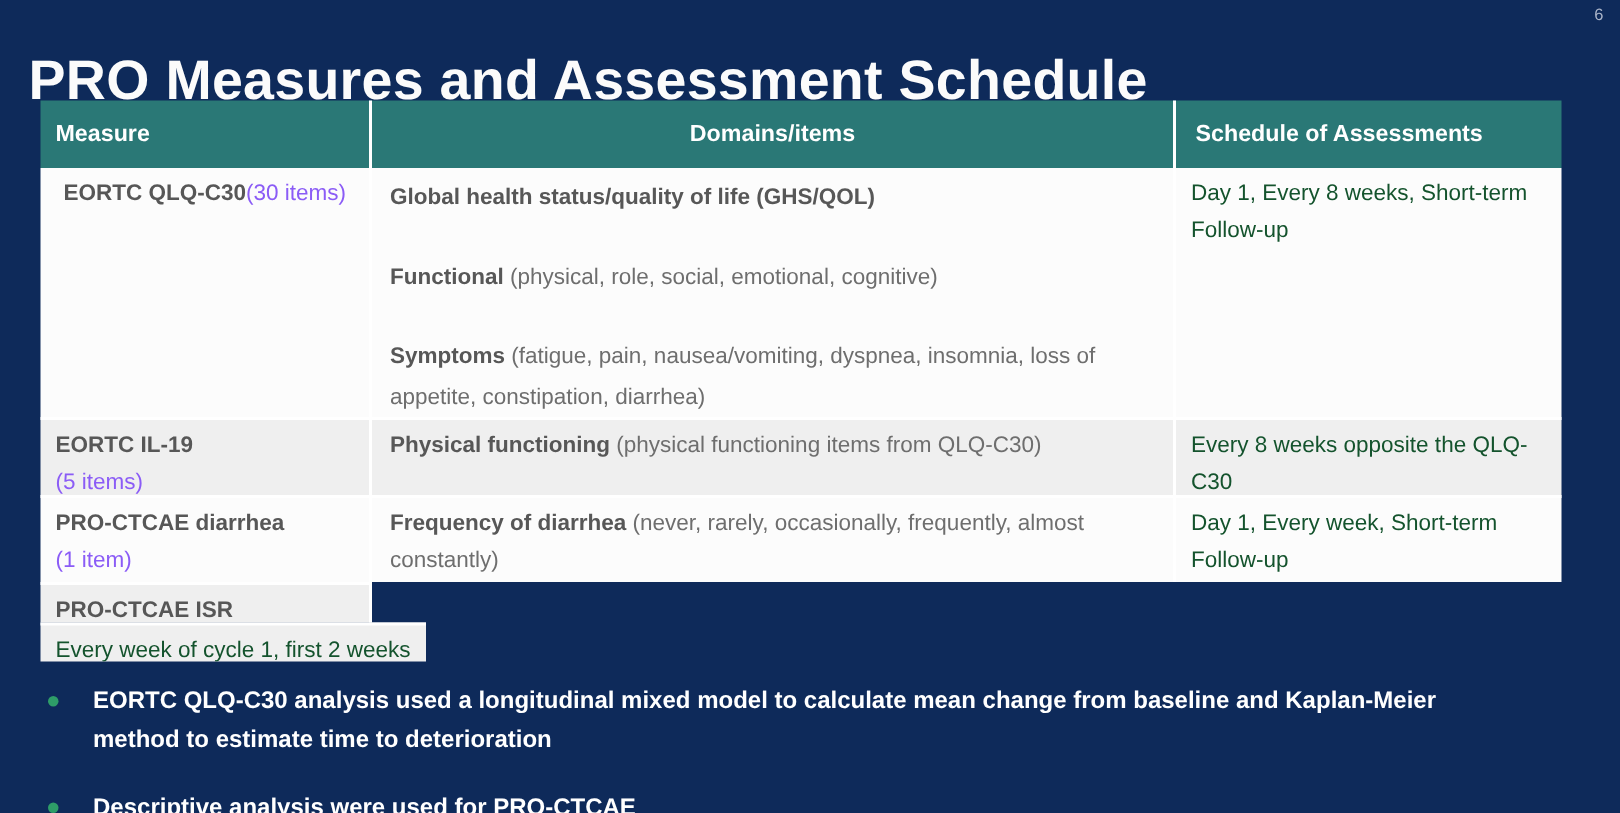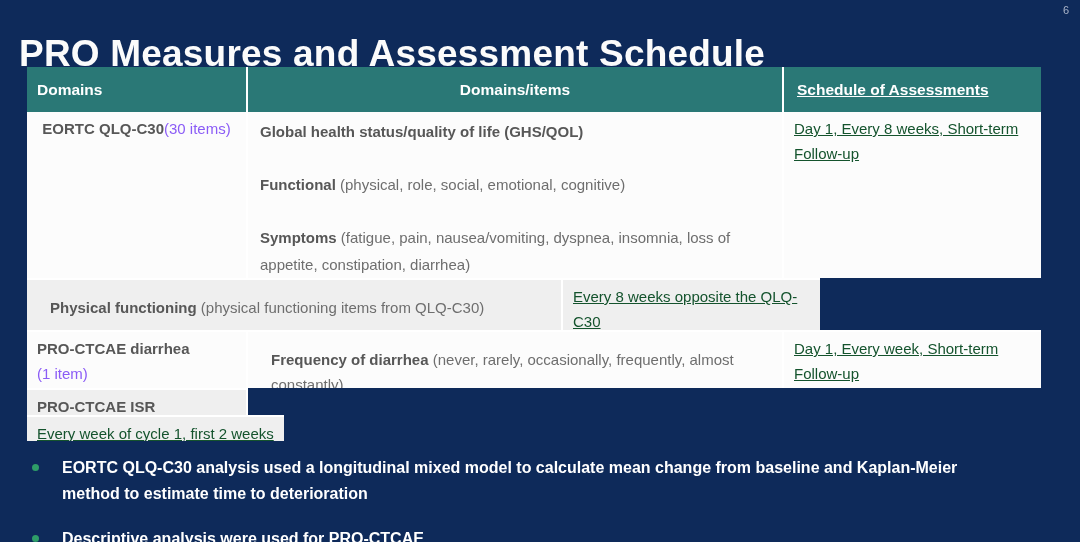--- a/index.html
+++ b/index.html
@@ -24,21 +24,21 @@
   }
   
   .pro-table{
     position:absolute;left:27px;top:67px;width:1016px;
     font-size:15px;
   }
   .trow{display:flex;width:100%;box-sizing:border-box;}
   .cell{box-sizing:border-box;overflow:hidden;}
   .c1{width:221px;border-right:2px solid #FFFFFF;}
   .c2{width:536px;border-right:2px solid #FFFFFF;}
-  .c3{width:257px;text-decoration:underline;}
+  .c3{width:257px;}
   
   .thead{height:45px;}
   .thead .cell{
     background:#2A7876;color:#FFFFFF;font-weight:bold;
     font-size:15.5px;display:flex;align-items:center;
   }
   .thead .c1{padding-left:10px;}
   .thead .c2{justify-content:center;text-align:right;}
   .thead .c3{padding-left:13px;}
   
@@ -49,21 +49,21 @@
   .schedule-cell{padding:4px 10px;color:#14532d;line-height:25px;}
   .domains-cell{padding:4px 12px;color:#6E6E6E;line-height:25px;}
   .r1{height:166px;}
   .r1 .measure-cell,.r1 .schedule-cell{display:flex;justify-content:center;}
   .r1 .domains-cell{padding-top:6px;}
   .r1 .domains-cell p{margin:0 0 26px 0;line-height:27px;}
   .r2{height:52px;}
   .r3{height:58px;}
   .r4{height:53px;flex-direction:column;}
   .r2 .cell,.r3 .cell,.r4 .cell{border-top:2px solid #FFFFFF;}
-  .domains-cell p{margin:11px;}
+  .domains-cell p{margin:0;}
   .measure-name{font-weight:bold;color:#575757;line-height:25px;}
   .measure-items{color:#8b5cf6;line-height:25px;}
   
   .footnotes{position:absolute;left:32px;top:455px;width:1010px;}
   .footnote{display:flex;margin-bottom:19px;}
   .dot{
     flex:0 0 auto;width:7px;height:7px;border-radius:50%;
     background:#2E9D68;margin:9px 23px 0 0;
   }
   .footnote-text{
@@ -76,41 +76,45 @@
 
 <div class="slide">
 
   <div class="page-num">6</div>
 
   <h1 class="title">PRO Measures and Assessment Schedule</h1>
 
   <div class="pro-table">
 
     <div class="trow thead">
-      <div class="cell c1">Domains</div>
+      <div class="cell c1">Measure</div>
       <div class="cell c2">Domains/items</div>
       <div class="cell c3">Schedule of Assessments</div>
     </div>
 
     <div class="trow row-white r1">
       <div class="cell c1 measure-cell">
         <div class="measure-name">EORTC QLQ-C30</div>
         <div class="measure-items">(30 items)</div>
       </div>
       <div class="cell c2 domains-cell">
         <p><span class="bold">Global health status/quality of life (GHS/QOL)</span><span></span></p>
         <p><span class="bold">Functional</span><span> (physical, role, social, emotional, cognitive)</span></p>
         <p><span class="bold">Symptoms</span><span> (fatigue, pain, nausea/vomiting, dyspnea, insomnia, loss of appetite, constipation, diarrhea)</span></p>
       </div>
       <div class="cell c3 schedule-cell">
         <div>Day 1, Every 8 weeks, Short-term Follow-up</div>
       </div>
     </div>
 
     <div class="trow row-gray r2">
+      <div class="cell c1 measure-cell">
+        <div class="measure-name">EORTC IL-19</div>
+        <div class="measure-items">(5 items)</div>
+      </div>
       <div class="cell c2 domains-cell">
         <p><span class="bold">Physical functioning</span><span> (physical functioning items from QLQ-C30)</span></p>
       </div>
       <div class="cell c3 schedule-cell">
         <div>Every 8 weeks opposite the QLQ-C30</div>
       </div>
     </div>
 
     <div class="trow row-white r3">
       <div class="cell c1 measure-cell">

